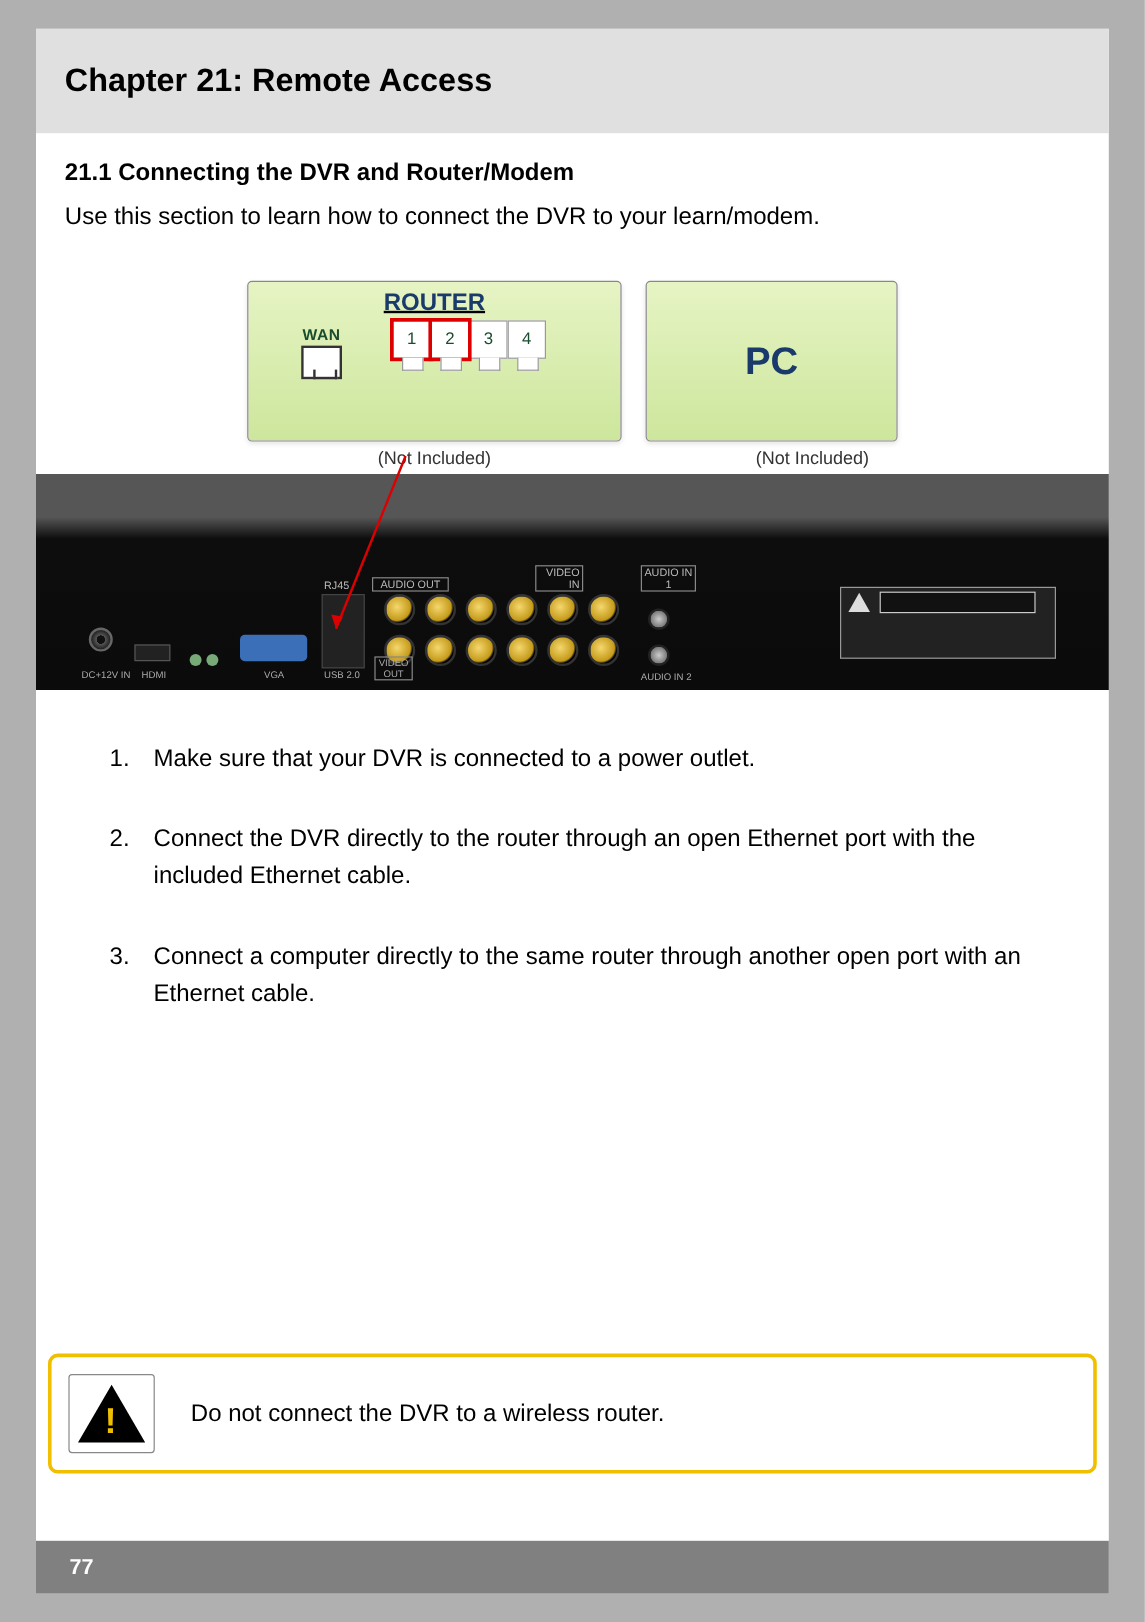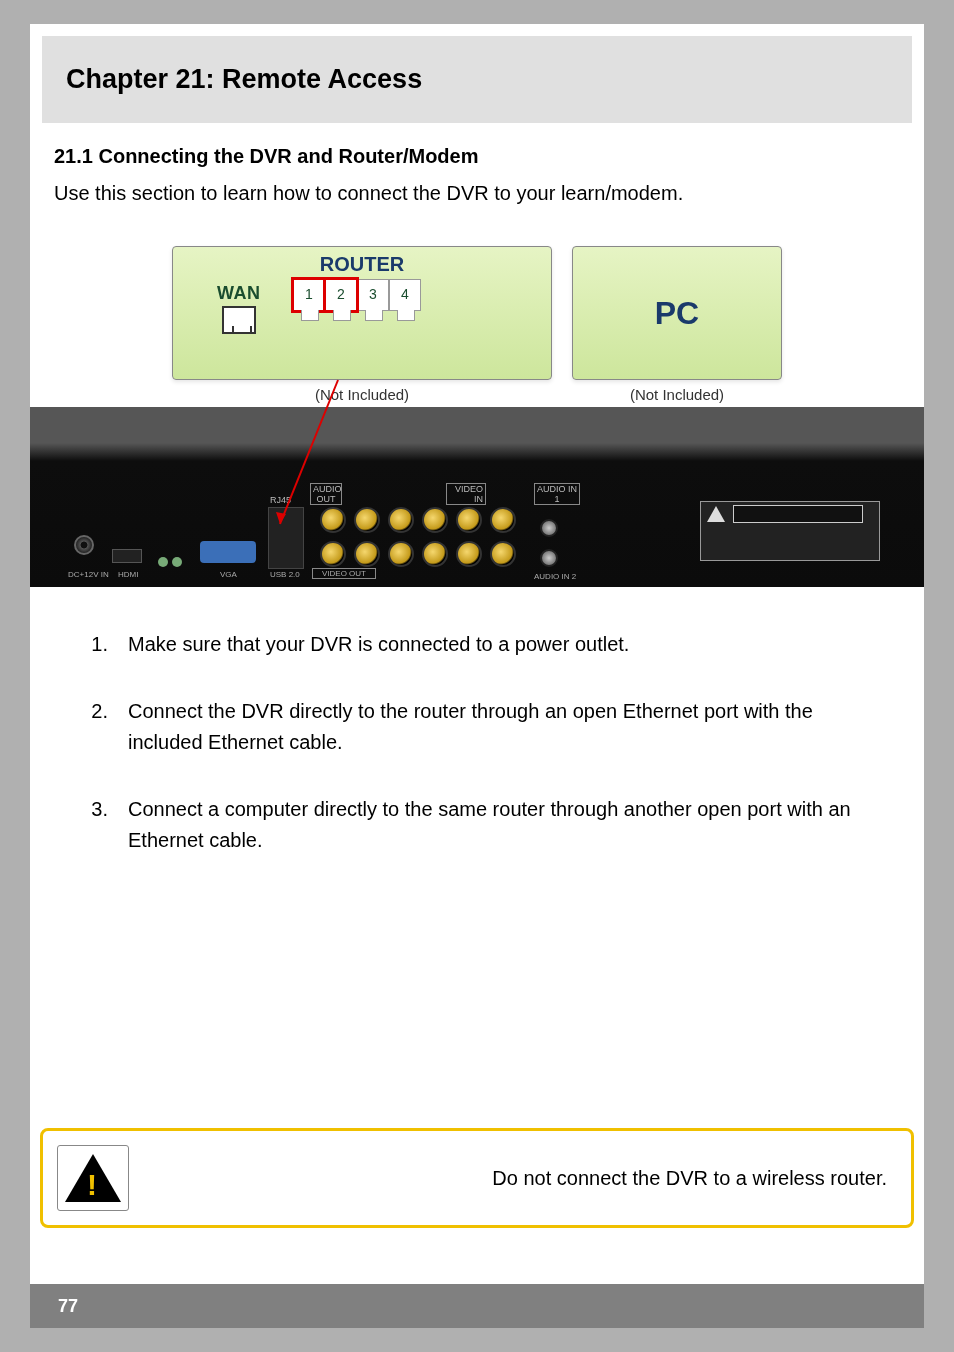--- a/index.html
+++ b/index.html
@@ -1,36 +1,37 @@
 <!DOCTYPE html>
 <html><head>
   <meta charset="utf-8">
   <style>
     * { box-sizing: border-box; margin: 0; padding: 0; }
     body { background: #b0b0b0; font-family: Arial, Helvetica, sans-serif; width: 954px; height: 1352px; position: relative; }
     .page { background: #fff; position: absolute; top: 24px; left: 30px; right: 30px; bottom: 24px; padding: 0; }
     .chapter-bar {
       background: #e0e0e0;
-      margin: 12px;
+      margin: 0;
       padding: 28px 24px 28px 24px;
     }
     .chapter-title { font-size: 27px; font-weight: bold; color: #000; }
     .section-title { font-size: 20px; font-weight: bold; color: #000; margin: 22px 24px 12px 24px; }
     .body-text { font-size: 20px; color: #000; margin: 0 24px 24px 24px; line-height: 1.3; }
     .diagram-wrap { margin: 40px 0 24px 0; }
     .diagram-top { display: flex; gap: 20px; justify-content: center; align-items: flex-start; padding: 0 0 0 0; }
     .router-box {
-      width: 380px; height: 134px; border: 1px solid #888;
+      width: 312px; height: 134px; border: 1px solid #888;
       background: linear-gradient(to bottom, #e6f4c4, #cde69c);
       border-radius: 4px; position: relative; text-align: center;
       box-shadow: 0 2px 4px rgba(0,0,0,0.1);
+      text-decoration: underline;
     }
     .router-title { font-size: 20px; font-weight: bold; color: #1a3a6b; padding-top: 6px; }
     .wan-group { position: absolute; left: 44px; top: 36px; text-align: center; }
-    .wan-label { font-size: 18px; font-weight: bold; color: #1a4d2e; letter-spacing: 0.5px; }
+    .wan-label { font-size: 13px; font-weight: bold; color: #1a4d2e; letter-spacing: 0.5px; }
     .wan-port { width: 34px; height: 28px; border: 2px solid #333; background: #fff; margin: 2px auto 0 auto; position: relative; }
     .wan-port::after { content: ''; position: absolute; bottom: -2px; left: 8px; width: 16px; height: 6px; background: #fff; border-left: 2px solid #333; border-right: 2px solid #333; border-bottom: 2px solid #333; }
     .ports-row { position: absolute; top: 32px; left: 120px; display: flex; gap: 0; }
     .port { width: 32px; height: 32px; border: 1px solid #999; background: #fff; position: relative; }
     .port::after { content: ''; position: absolute; top: 30px; left: 7px; width: 16px; height: 10px; background: #fff; border: 1px solid #999; border-top: none; }
     .port-hl { outline: 3px solid #d00; outline-offset: -1px; z-index: 2; }
     .port-num { position: absolute; top: 6px; left: 0; right: 0; text-align: center; font-size: 14px; color: #1a4d2e; }
     .pc-box {
       width: 210px; height: 134px; border: 1px solid #888;
       background: linear-gradient(to bottom, #e6f4c4, #cde69c);
@@ -48,43 +49,42 @@
     .usb-stack { position: absolute; left: 238px; bottom: 12px; width: 36px; height: 62px; background: #222; border: 1px solid #444; }
     .rca-grid { position: absolute; left: 290px; bottom: 10px; display: grid; grid-template-columns: repeat(6, 30px); grid-template-rows: repeat(2, 30px); gap: 4px; }
     .rca { width: 26px; height: 26px; border-radius: 50%; background: radial-gradient(circle at 40% 40%, #f5d76e, #c49a1a 60%, #000 70%); border: 2px solid #333; }
     .audio-in { position: absolute; left: 510px; bottom: 14px; display: flex; flex-direction: column; gap: 12px; }
     .rca-sm { width: 18px; height: 18px; border-radius: 50%; background: radial-gradient(circle, #ccc, #555); border: 2px solid #222; }
     .caution-box { position: absolute; right: 44px; bottom: 20px; width: 180px; height: 60px; border: 1px solid #999; background: #222; }
     .caution-top { height: 18px; background: #111; border: 1px solid #ccc; margin: 3px 16px 2px 32px; }
     .warn-tri { position: absolute; left: 6px; top: 4px; width: 0; height: 0; border-left: 9px solid transparent; border-right: 9px solid transparent; border-bottom: 16px solid #ddd; }
     .tiny-label { position: absolute; color: #bbb; font-size: 9px; }
     .rj45-lbl { left: 240px; bottom: 76px; }
-    .audio-out-lbl { left: 280px; bottom: 76px; width: 32px; border: 1px solid #888; text-align: center; padding: 0 2px; }
+    .audio-out-lbl { left: 280px; bottom: 76px; width: 64px; border: 1px solid #888; text-align: center; padding: 0 2px; }
     .video-in-lbl { left: 416px; bottom: 76px; width: 40px; border: 1px solid #888; text-align: right; padding: 0 2px; }
     .audio-in1-lbl { left: 504px; bottom: 76px; width: 46px; border: 1px solid #888; text-align: center; padding: 0 2px; }
-    .video-out-lbl { left: 282px; bottom: 2px; width: 64px; border: 1px solid #888; text-align: center; font-size: 8px; padding: 0 1px; color: #aaa; }
+    .video-out-lbl { left: 282px; bottom: 2px; width: 32px; border: 1px solid #888; text-align: center; font-size: 8px; padding: 0 1px; color: #aaa; }
     .audio-in2-lbl { left: 504px; bottom: 0px; font-size: 8px; color: #aaa; text-align: center; }
     .vga-lbl { left: 190px; bottom: 2px; font-size: 8px; color: #aaa; }
     .usb-lbl { left: 240px; bottom: 2px; font-size: 8px; color: #aaa; }
     .hdmi-lbl { left: 88px; bottom: 2px; font-size: 8px; color: #aaa; }
     .dc-lbl { left: 38px; bottom: 2px; font-size: 8px; color: #aaa; }
     .dc-jack { position: absolute; left: 44px; bottom: 26px; width: 20px; height: 20px; border-radius: 50%; background: radial-gradient(circle, #111 30%, #555 32%, #222 70%); border: 2px solid #666; }
     .hdmi-port { position: absolute; left: 82px; bottom: 18px; width: 30px; height: 14px; background: #222; border: 1px solid #555; }
     .audio-plugs { position: absolute; left: 128px; bottom: 14px; display: flex; gap: 4px; }
     .ap { width: 10px; height: 10px; border-radius: 50%; background: #7a7; }
     .steps { margin: 42px 24px 0 50px; }
     .step { display: flex; gap: 20px; margin-bottom: 36px; font-size: 20px; line-height: 1.55; color: #000; }
     .step-num { width: 28px; text-align: right; flex-shrink: 0; }
     .step-text { flex: 1; padding-right: 20px; }
     .warning-callout {
       position: absolute; left: 10px; right: 10px; bottom: 100px;
       border: 3px solid #f0c000; border-radius: 8px; background: #fff;
       display: flex; align-items: center; gap: 30px; padding: 14px 24px 14px 14px;
       min-height: 76px;
-      justify-content: space-between;
     }
     .warn-icon-box { width: 72px; height: 66px; display: flex; align-items: center; justify-content: center; border: 1px solid #888; border-radius: 3px; }
     .warn-icon { position: relative; width: 0; height: 0; border-left: 28px solid transparent; border-right: 28px solid transparent; border-bottom: 48px solid #000; }
     .warn-icon::after { content: '!'; position: absolute; left: -6px; top: 14px; color: #f0c000; font-size: 30px; font-weight: bold; }
     .warn-text { font-size: 20px; color: #000; }
     .page-footer {
       position: absolute; left: 0; right: 0; bottom: 0; height: 44px;
       background: #808080; display: flex; align-items: center;
     }
     .page-num { color: #ffffff; font-size: 18px; font-weight: bold; margin-left: 28px; }

